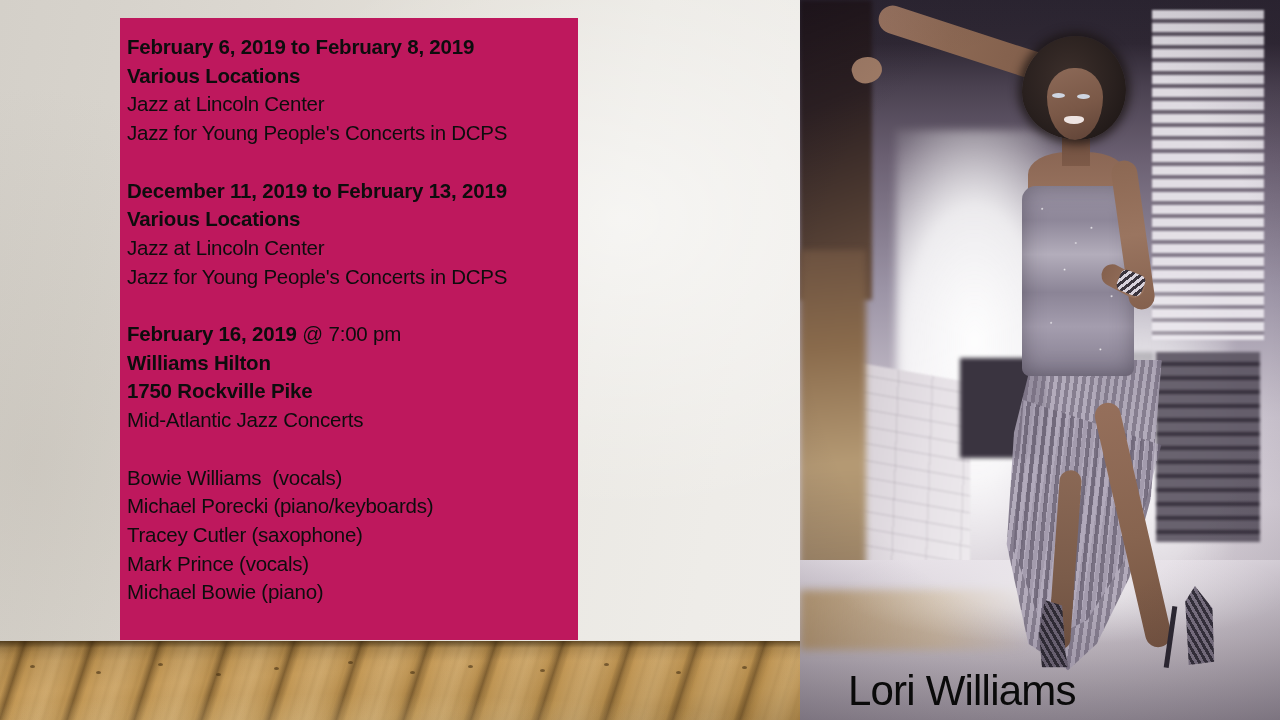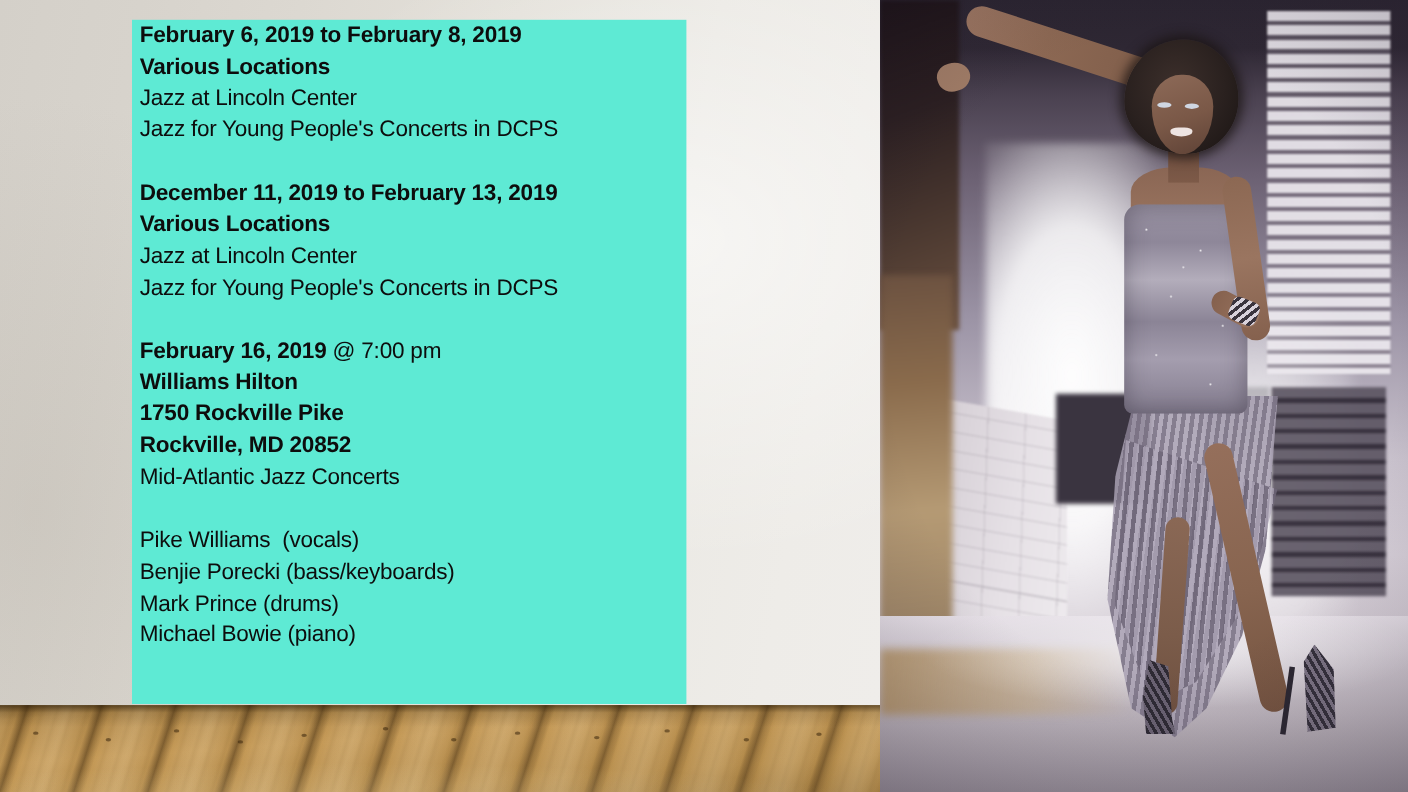--- a/index.html
+++ b/index.html
@@ -89,25 +89,25 @@
     width: 5px; height: 3px;
     border-radius: 50%;
     background: rgba(58,38,12,0.55);
   }
 
   
   .panel {
     position: absolute;
     left: 120px;
     top: 18px;
-    width: 504px;
+    width: 458px;
     height: 622px;
-    background: #5eead4;
+    background: #be185d;
     box-sizing: border-box;
-    padding: 0 0 0 7px;
+    padding: 15px 0 0 7px;
   }
   .ln {
     font-family: "Liberation Sans", sans-serif;
     font-size: 20.5px;
     line-height: 28.7px;
     color: #0d0d0d;
     letter-spacing: -0.25px;
     white-space: pre;
   }
   .ln.b { font-weight: bold; letter-spacing: -0.2px; }
@@ -373,26 +373,26 @@
       <div class="ln">Jazz for Young People's Concerts in DCPS</div>
       <div class="ln spacer"></div>
       <div class="ln b">December 11, 2019 to February 13, 2019</div>
       <div class="ln b">Various Locations</div>
       <div class="ln">Jazz at Lincoln Center</div>
       <div class="ln">Jazz for Young People's Concerts in DCPS</div>
       <div class="ln spacer"></div>
       <div class="ln b">February 16, 2019 <span class="reg">@ 7:00 pm</span></div>
       <div class="ln b">Williams Hilton</div>
       <div class="ln b">1750 Rockville Pike</div>
-      <div class="ln b">Rockville, MD 20852</div>
       <div class="ln">Mid-Atlantic Jazz Concerts</div>
       <div class="ln spacer"></div>
-      <div class="ln">Pike Williams  (vocals)</div>
-      <div class="ln">Benjie Porecki (bass/keyboards)</div>
-      <div class="ln">Mark Prince (drums)</div>
+      <div class="ln">Bowie Williams  (vocals)</div>
+      <div class="ln">Michael Porecki (piano/keyboards)</div>
+      <div class="ln">Tracey Cutler (saxophone)</div>
+      <div class="ln">Mark Prince (vocals)</div>
       <div class="ln">Michael Bowie (piano)</div>
     </div>
 
   <div class="photo">
     <div class="ph-corridor"></div>
     <div class="ph-darkpanel"></div>
     <div class="ph-window"></div>
     <div class="ph-brick"></div>
     <div class="ph-win-dark-l"></div>
     <div class="ph-win-dark-r"></div>
@@ -422,14 +422,15 @@
     <div class="fig-bracelet"></div>
     <div class="fig-hair"></div>
     <div class="fig-face"></div>
     <div class="fig-eye-l"></div>
     <div class="fig-eye-r"></div>
     <div class="fig-mouth"></div>
 
     <div class="ph-vignette"></div>
   </div>
 
+  <div class="caption">Lori Williams</div>
 
 </div>
 
 </body></html>

